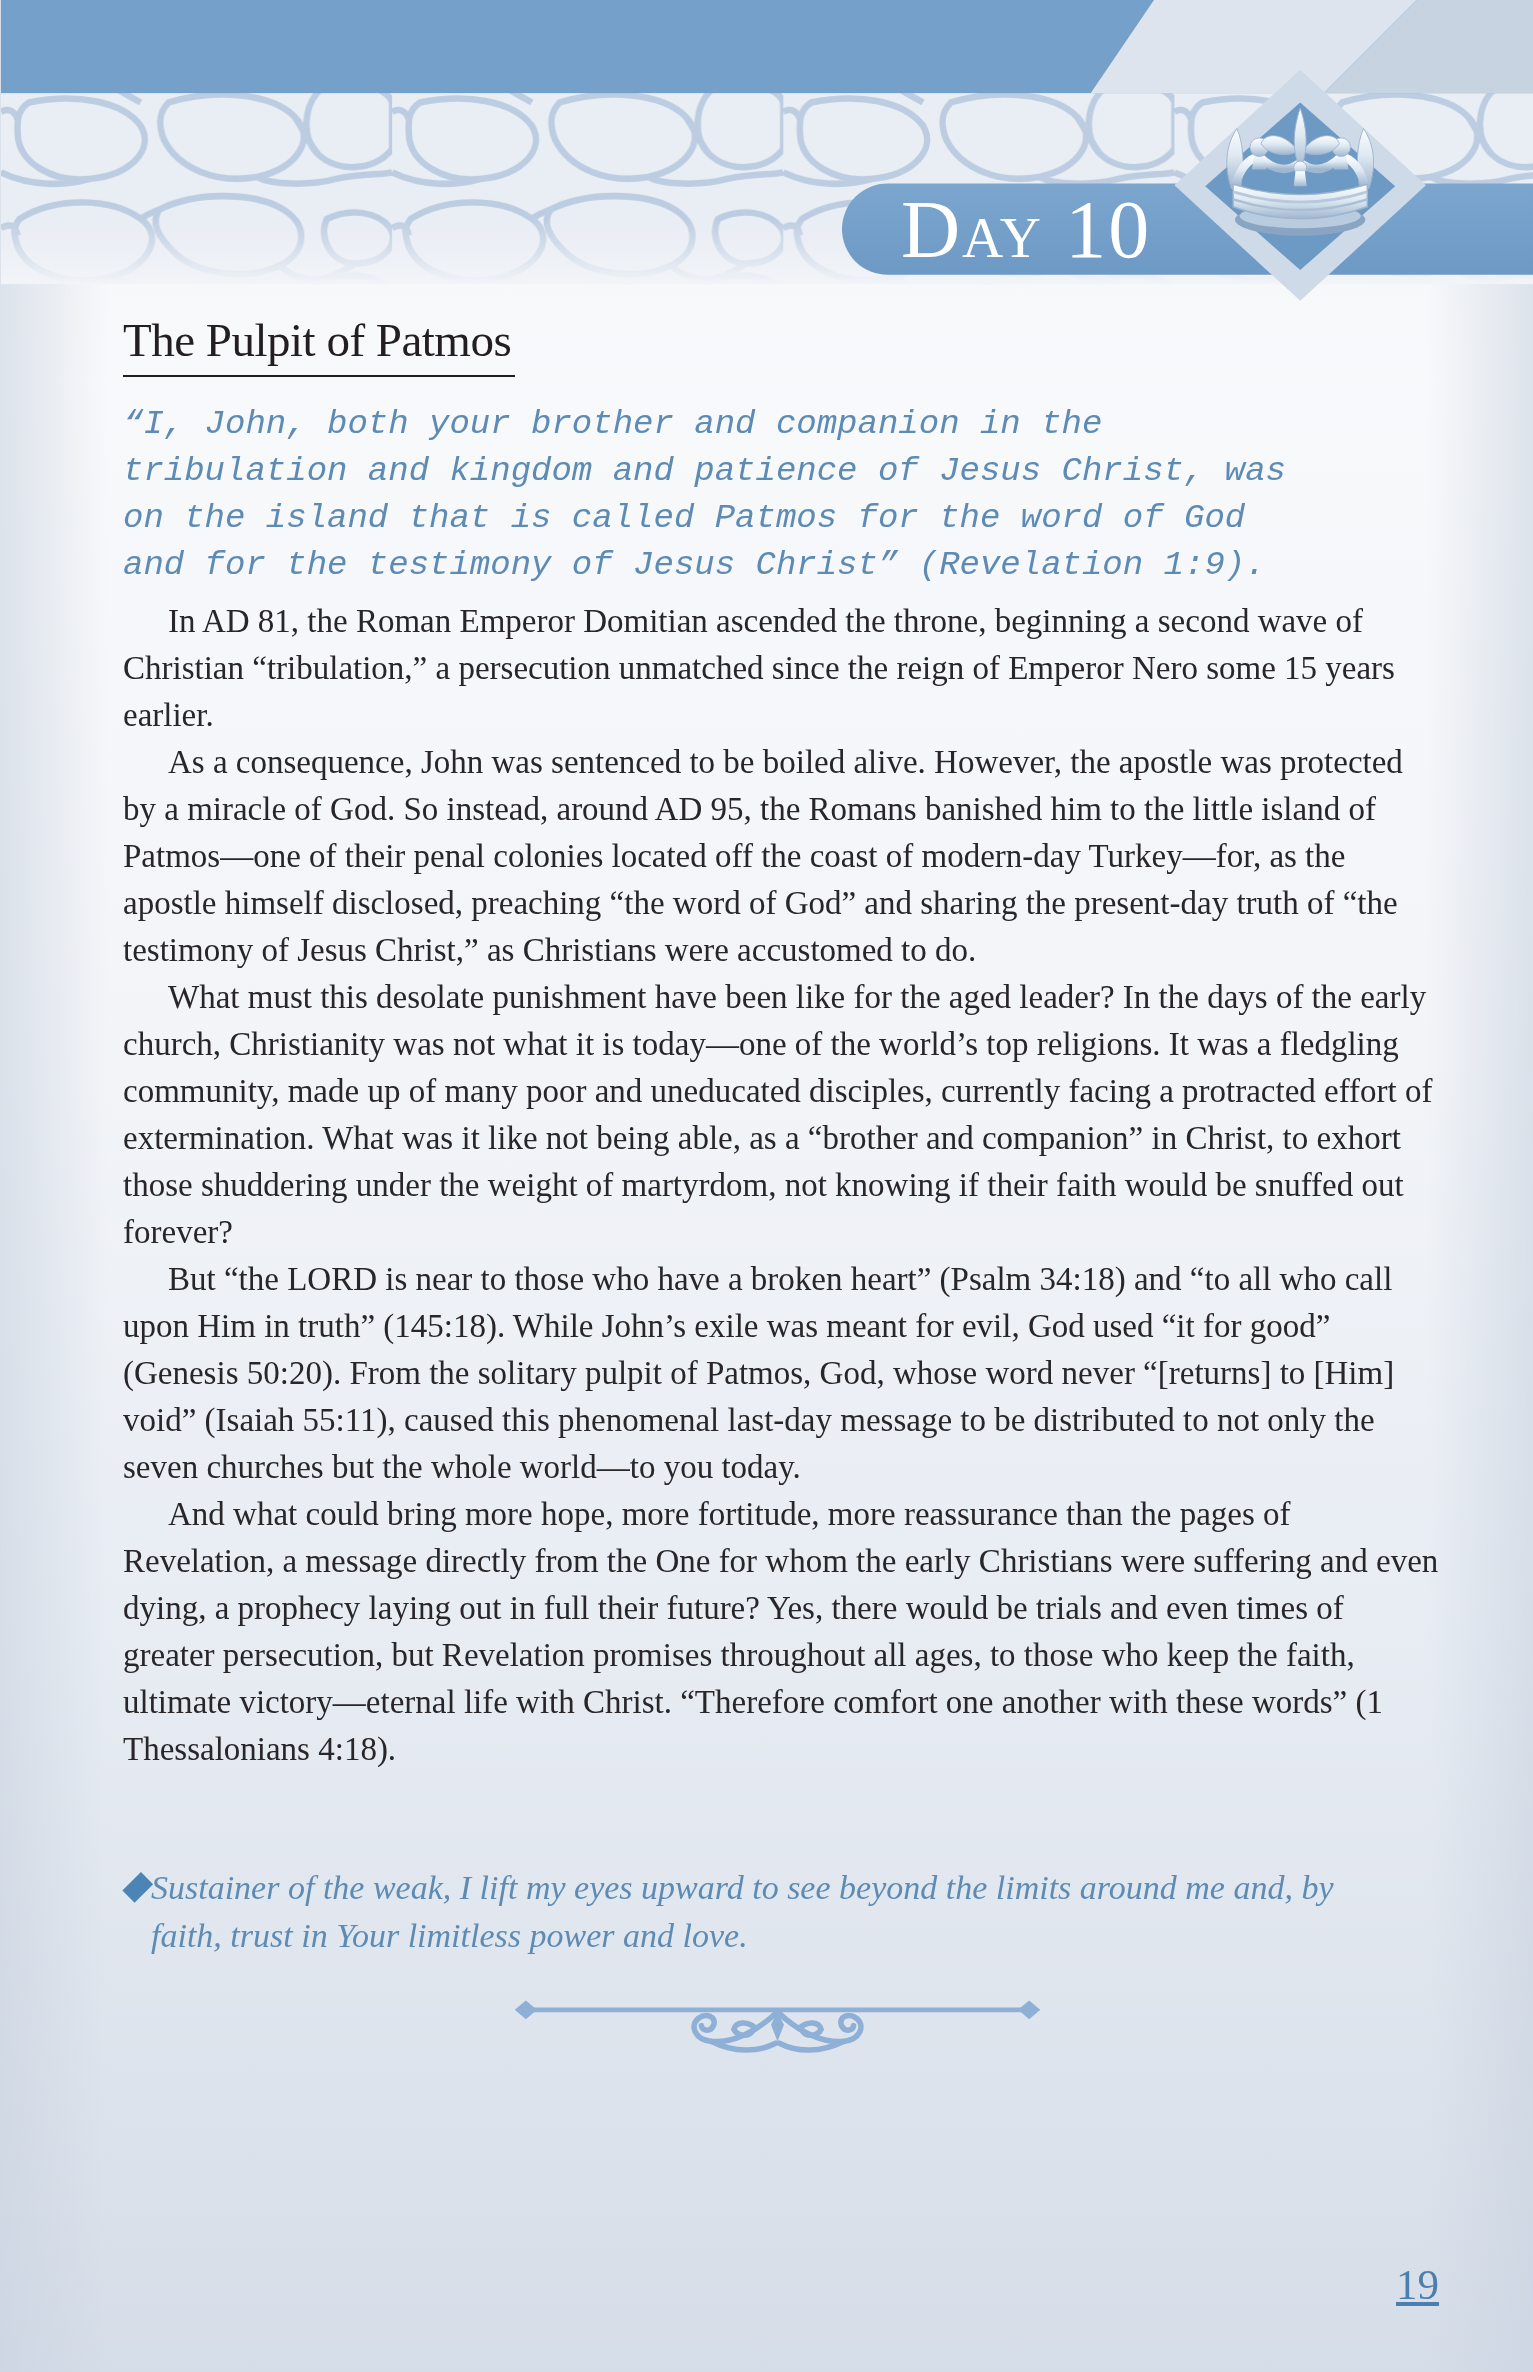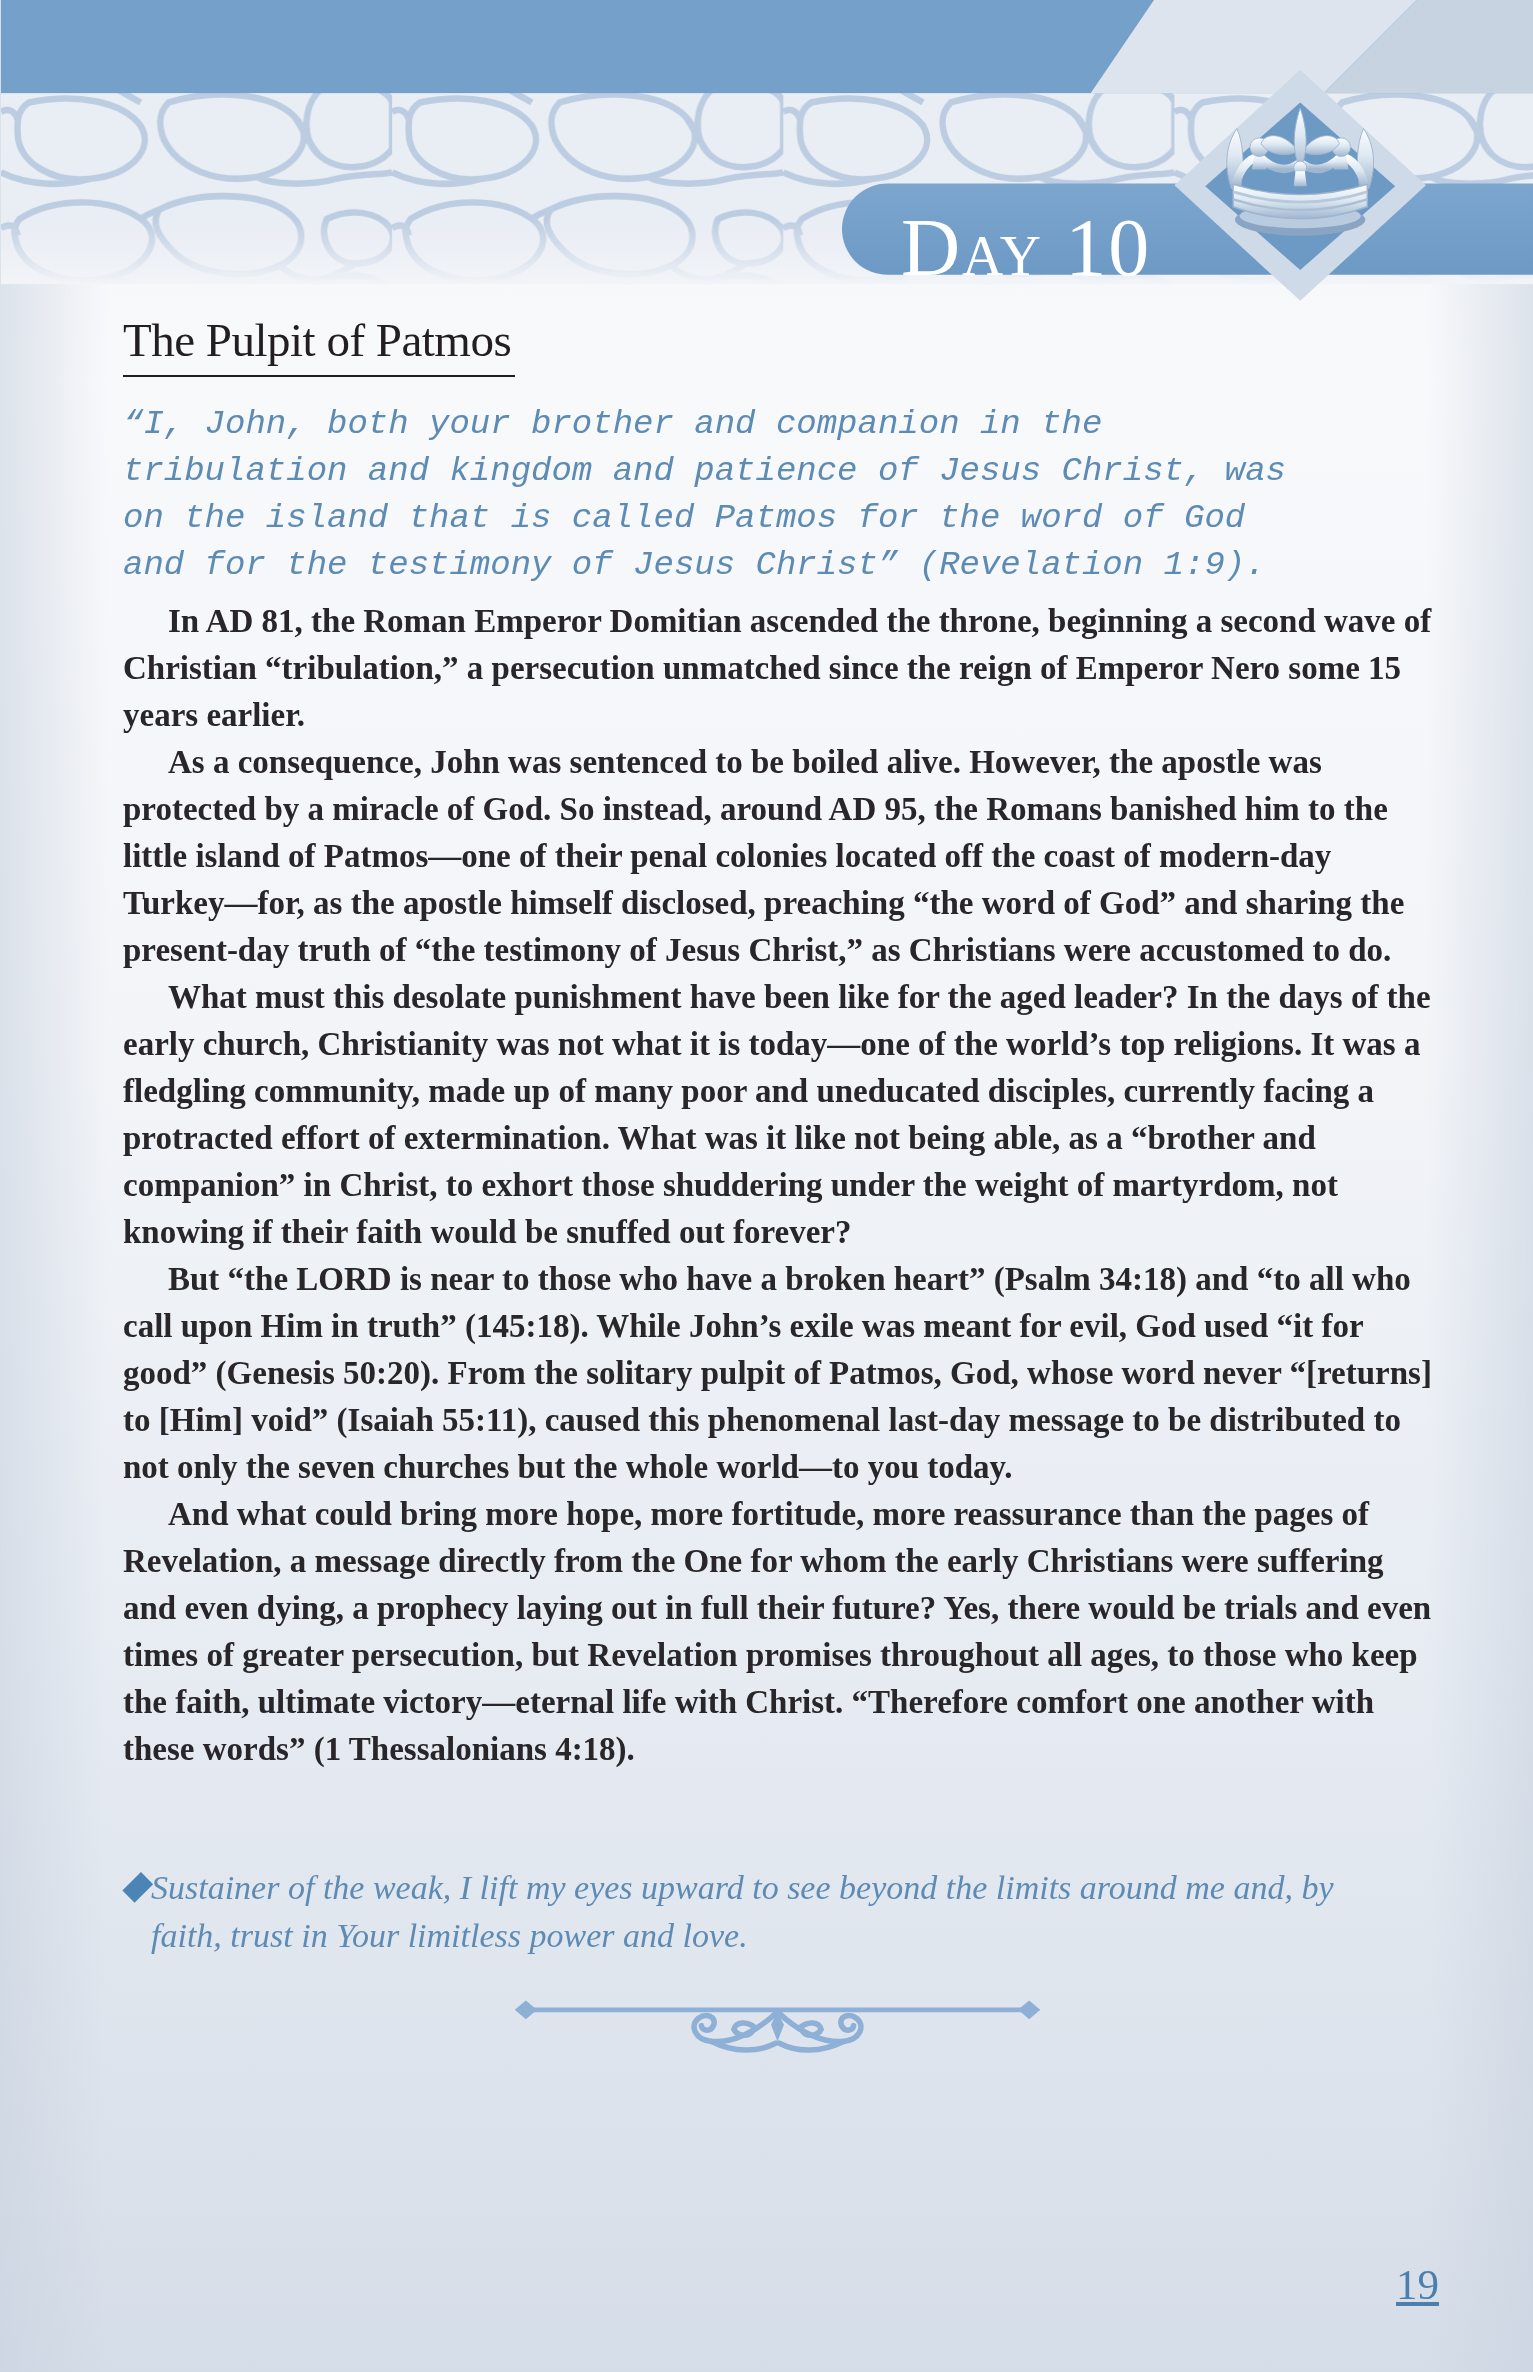--- a/index.html
+++ b/index.html
@@ -13,41 +13,40 @@
       linear-gradient(90deg, rgba(199,209,222,.55) 0%, rgba(255,255,255,0) 7%, rgba(255,255,255,0) 93%, rgba(199,209,222,.55) 100%),
       linear-gradient(180deg,#f3f6f9 0%,#f8f9fb 16%,#f2f4f8 45%,#e7ecf3 70%,#dde3ec 88%,#d5dde8 100%);
   }
   .header-art{position:absolute;left:0;top:0;}
   .day-label{
     position:absolute;left:842px;top:185px;width:368px;height:91px;
     line-height:89px;text-align:center;
     font-size:82px;letter-spacing:1.9px;
     font-variant:small-caps;
     color:#ffffff;
-    margin-top:18px;
   }
   .title{
     position:absolute;left:123px;top:313px;margin:0;
     font-size:47px;font-weight:normal;letter-spacing:-0.5px;
     color:#231f20;
     border-bottom:2.8px solid #231f20;
     padding:0 3.7px 8.4px 0;
     display:inline-block;
   }
   .quote{
     position:absolute;left:123px;top:401px;width:1193px;
     font-size:34px;font-style:italic;line-height:47px;
     color:#5d8bb4;
     font-family:Liberation Mono, monospace;
   }
   .body-copy{
     position:absolute;left:123px;top:598px;width:1316px;
     font-size:33px;line-height:47px;color:#29262a;
   }
-  .body-copy p{margin:0;text-indent:45px;font-weight:bold;}
+  .body-copy p{margin:0;text-indent:45px;}
   .prayer{
     position:absolute;left:123px;top:1864px;width:1305px;
   }
   .bullet{
     position:absolute;left:3.7px;top:13px;
     width:21.4px;height:21.4px;background:#4c84b6;
     transform:rotate(45deg) scale(0.82,1.25);
   }
   .prayer-text{
     margin-left:28px;width:1254px;

